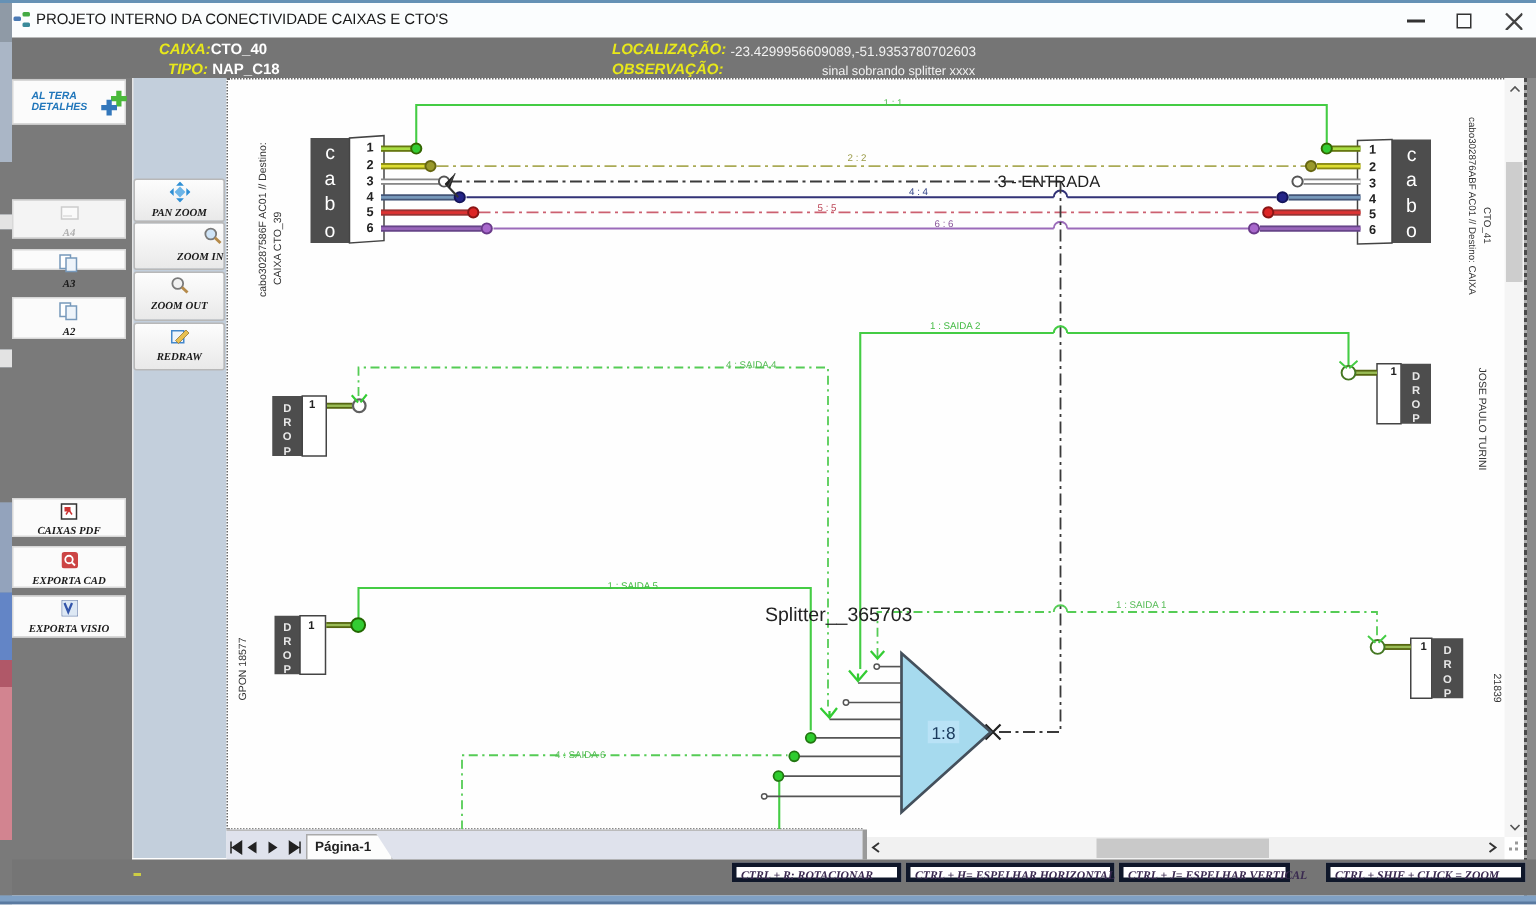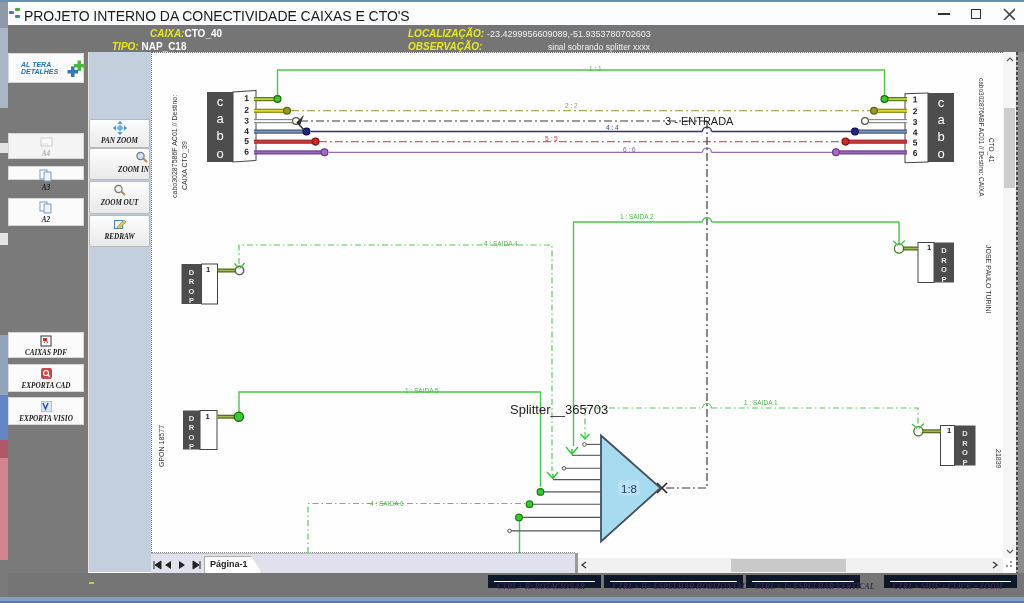--- a/index.html
+++ b/index.html
@@ -4,21 +4,21 @@
 <style>
   html,body{margin:0;padding:0;width:1024px;height:603px;overflow:hidden;
     font-family:"Liberation Sans", sans-serif;background:#fff;position:relative;}
   .abs{position:absolute;}
   .btn{position:absolute;left:8px;width:76px;background:#fbfbfb;border:1px solid #d8d8d8;
     box-sizing:border-box;text-align:center;}
   .btxt{font-family:"Liberation Serif",serif;font-style:italic;font-weight:bold;
     font-size:7.2px;color:#1a1a1a;letter-spacing:0px;}
   .zbtn{position:absolute;left:89px;width:61px;background:linear-gradient(#fdfdfd,#e9e9e9);
     border:1px solid #b8b8b8;border-radius:2px;box-sizing:border-box;text-align:center;}
-  .hintbox{position:absolute;top:575px;height:12.5px;background:#fff;border:6px solid #0f172a;
+  .hintbox{position:absolute;top:575px;height:12.5px;background:#fff;border:3px solid #0f172a;
     box-sizing:border-box;font-family:"Liberation Serif",serif;font-style:italic;font-weight:bold;
     font-size:7.8px;color:#3a2a50;text-align:left;padding-left:3px;line-height:11px;white-space:nowrap;}
 </style>
 </head>
 <body>
 
 <div class="abs" style="left:0;top:0;width:8px;height:603px;background:#8f9aa6;"></div>
 <div class="abs" style="left:0;top:28px;width:8px;height:80px;background:#aab6c6;"></div>
 <div class="abs" style="left:0;top:108px;width:8px;height:35px;background:#7a7a7a;"></div>
 <div class="abs" style="left:0;top:143px;width:8px;height:10px;background:#e3e3e3;"></div>
@@ -29,29 +29,29 @@
 <div class="abs" style="left:0;top:395px;width:8px;height:45px;background:#6385c6;"></div>
 <div class="abs" style="left:0;top:440px;width:8px;height:18px;background:#b05868;"></div>
 <div class="abs" style="left:0;top:458px;width:8px;height:102px;background:#d28490;"></div>
 <div class="abs" style="left:0;top:560px;width:8px;height:37px;background:#7a7a7a;"></div>
 
 <div class="abs" style="left:0;top:0;width:1024px;height:2px;background:#6591b5;"></div>
 <div class="abs" style="left:8px;top:2px;width:1016px;height:23px;background:#fbfdfe;"></div>
 <div class="abs" style="left:9px;top:11px;width:5px;height:3px;background:#4a7ab5;border-radius:1px;"></div>
 <div class="abs" style="left:15px;top:8px;width:4.5px;height:3px;background:#44aa44;border-radius:1px;"></div>
 <div class="abs" style="left:15px;top:15px;width:4.5px;height:3px;background:#3a8a9a;border-radius:1px;"></div>
-<div class="abs" style="left:24px;top:8px;font-size:14px;color:#1a1a1a;letter-spacing:-0.05px;">PROJETO INTERNO DA CONECTIVIDADE CAIXAS  E CTO'S</div>
+<div class="abs" style="left:24px;top:8px;font-size:10px;color:#1a1a1a;letter-spacing:-0.05px;">PROJETO INTERNO DA CONECTIVIDADE CAIXAS  E CTO'S</div>
 <div class="abs" style="left:938px;top:13px;width:12px;height:1.5px;background:#333;"></div>
 <div class="abs" style="left:971px;top:8.5px;width:10px;height:10px;border:1.3px solid #333;box-sizing:border-box;"></div>
 <svg class="abs" style="left:1003px;top:8px;" width="12" height="12">
     <path d="M1,1 L12,12 M12,1 L1,12" stroke="#444" stroke-width="1.6"></path>
   </svg>
 
 <div class="abs" style="left:8px;top:25px;width:1016px;height:27px;background:#757575;"></div>
-<div class="abs" style="left:106px;top:27.5px;font-size:10px;font-weight:bold;font-style:italic;color:#e8e81a;margin-left:44px;">CAIXA:<span style="font-style:normal;color:#fff;">CTO_40</span></div>
+<div class="abs" style="left:106px;top:27.5px;font-size:10px;font-weight:bold;font-style:italic;color:#e8e81a;">CAIXA:<span style="font-style:normal;color:#fff;">CTO_40</span></div>
 <div class="abs" style="left:112px;top:40.5px;font-size:10px;font-weight:bold;font-style:italic;color:#e8e81a;">TIPO: <span style="font-style:normal;color:#fff;">NAP_C18</span></div>
 <div class="abs" style="left:408px;top:27.5px;font-size:10px;font-weight:bold;font-style:italic;color:#e8e81a;">LOCALIZAÇÃO:</div>
 <div class="abs" style="left:487px;top:28.5px;font-size:9px;color:#f2f2f2;">-23.4299956609089,-51.9353780702603</div>
 <div class="abs" style="left:408px;top:40.5px;font-size:10px;font-weight:bold;font-style:italic;color:#e8e81a;">OBSERVAÇÃO:</div>
 <div class="abs" style="left:504px;top:42px;font-size:8.5px;color:#f2f2f2;margin-left:44px;">sinal sobrando splitter xxxx</div>
 
 <div class="abs" style="left:8px;top:52px;width:80px;height:544px;background:#7a7a7a;"></div>
 
 <div class="btn" style="top:53px;height:30px;">
   <div class="abs" style="left:12px;top:7px;font-size:7px;font-weight:bold;font-style:italic;color:#2277bb;line-height:7px;text-align:left;">AL TERA<br>DETALHES</div>

